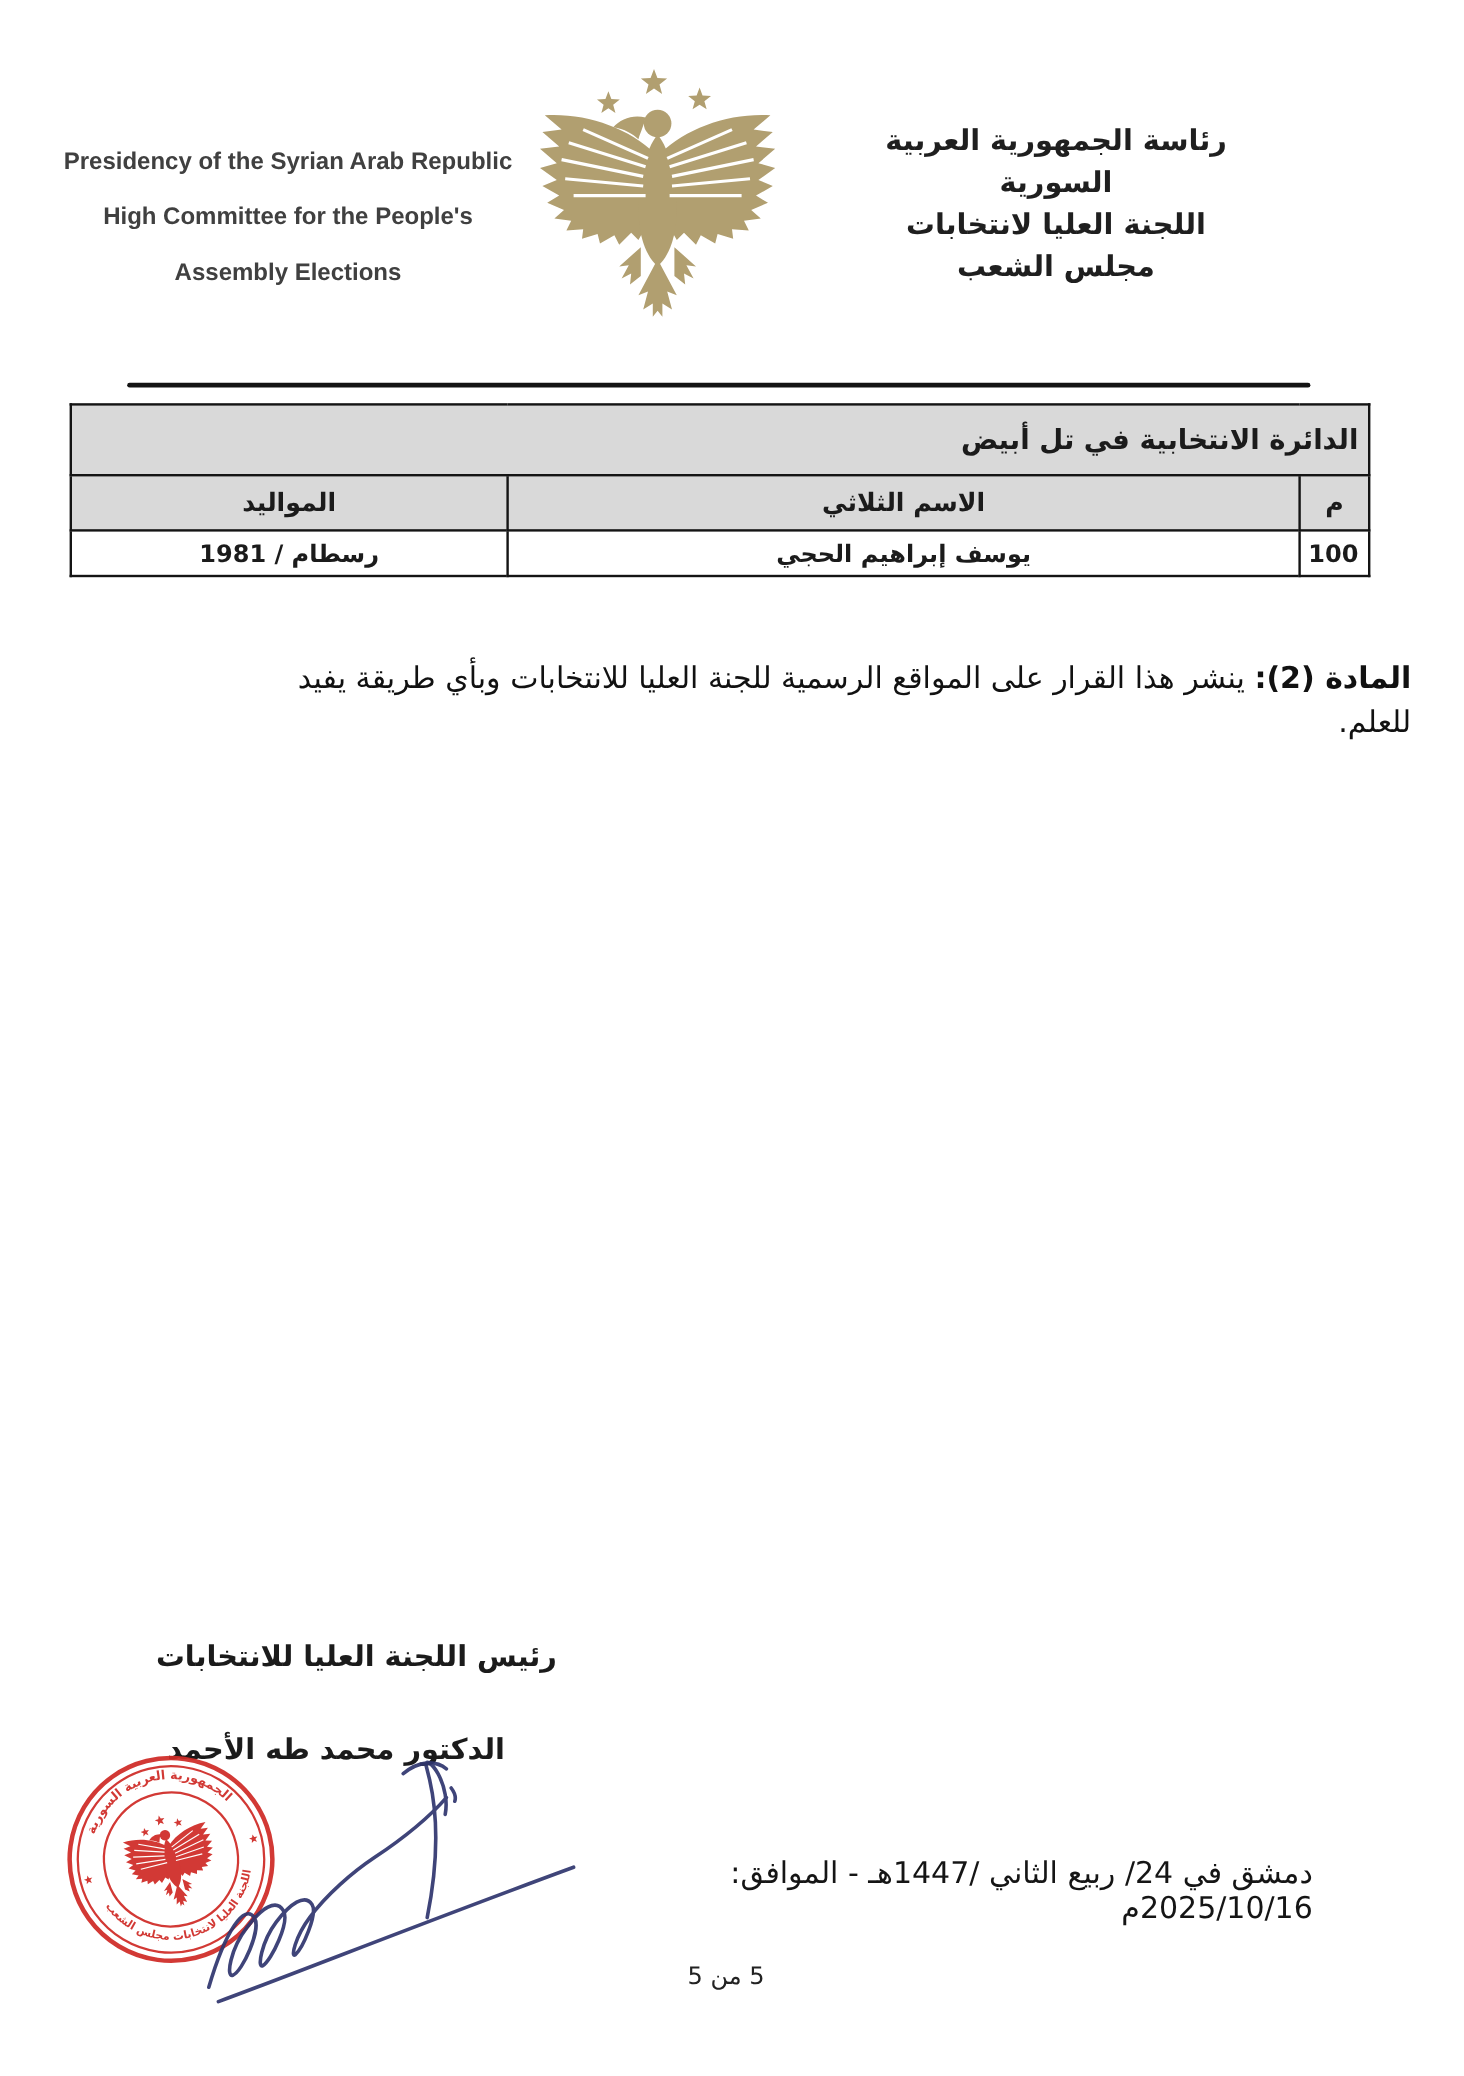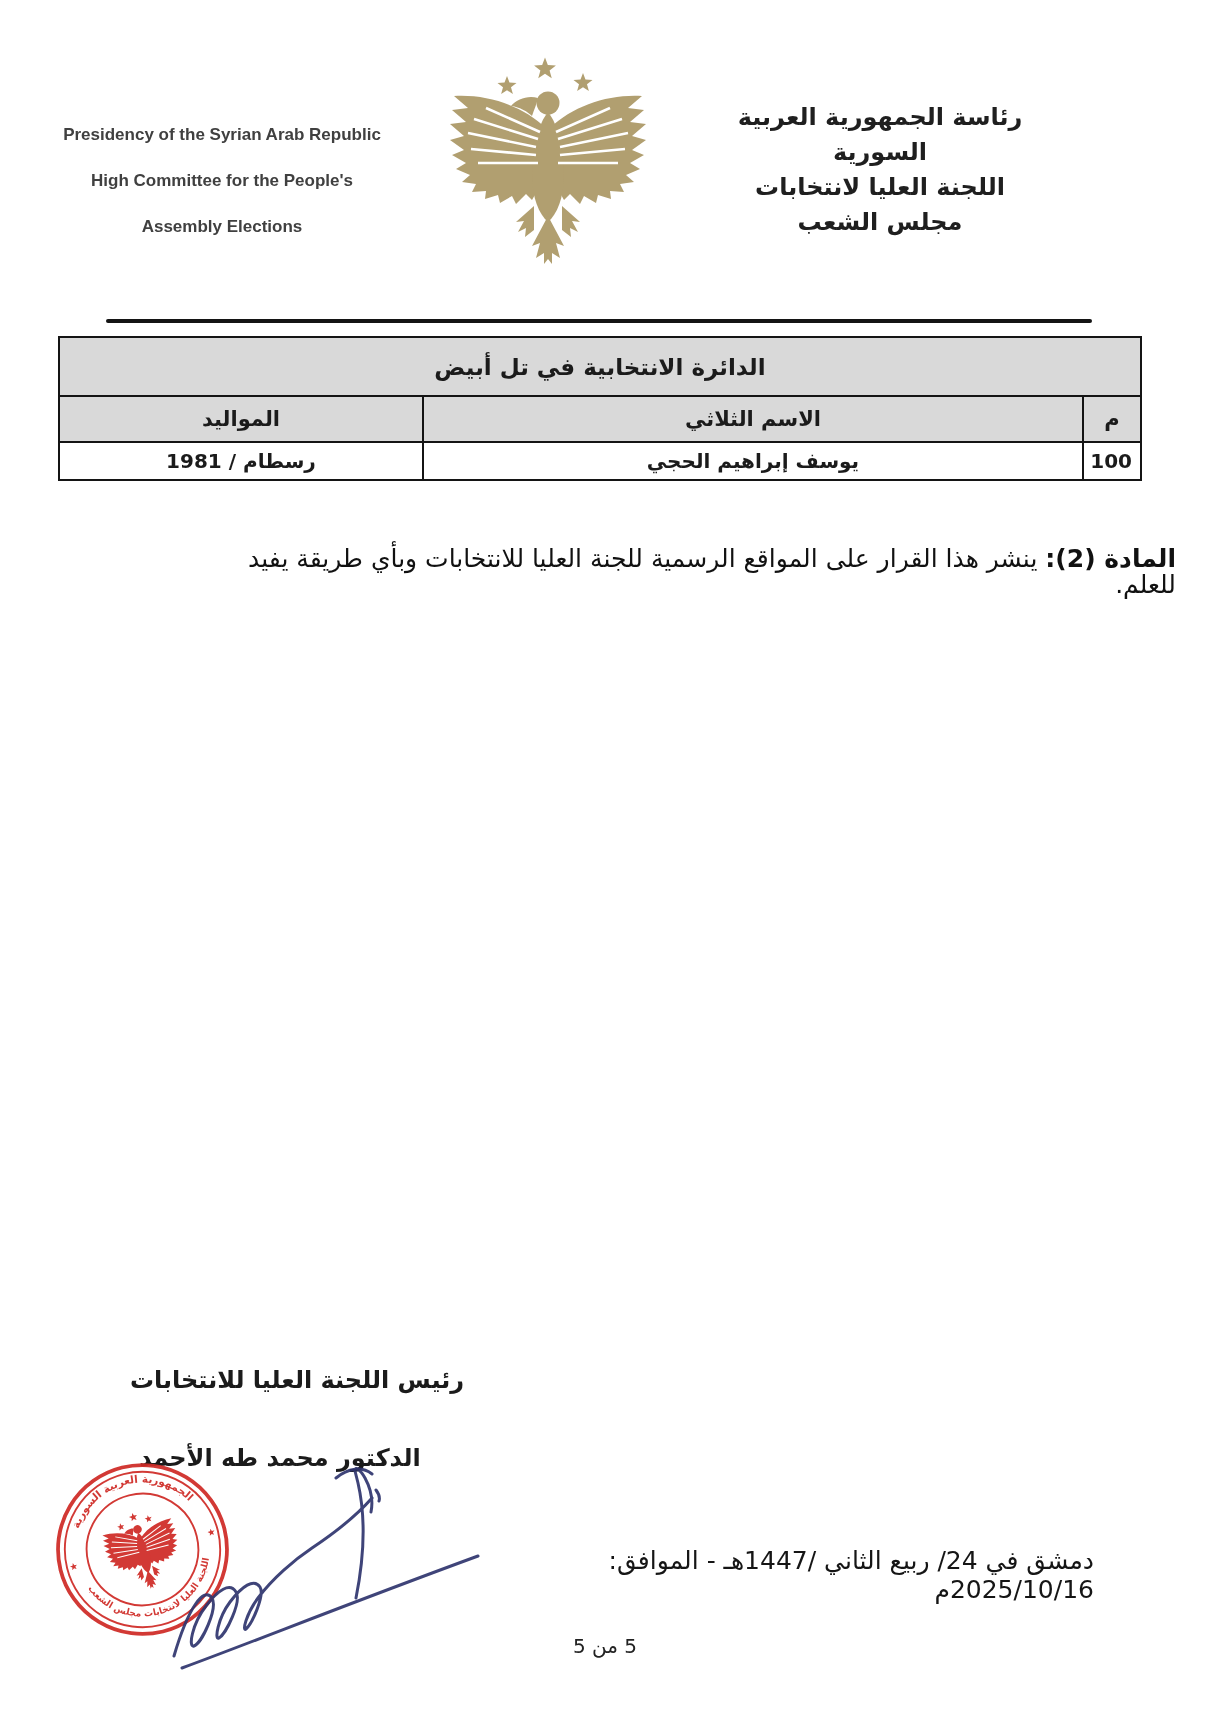--- a/index.html
+++ b/index.html
@@ -4,48 +4,48 @@
 <style>
   html,body { margin:0; padding:0; background:#e9e9e9; }
   .page {
     position:relative; width:1220px; height:1730px; margin:0 auto;
     background:#ffffff; overflow:hidden;
     font-family:"DejaVu Sans", sans-serif; color:#1b1b1b;
   }
 
   
   .hdr-en {
-    position:absolute; left:32px; top:112px; width:380px;
+    position:absolute; left:50px; top:112px; width:380px;
     text-align:center; font-family:"Liberation Sans", sans-serif;
-    font-size:17px; font-weight:600; color:#404040; line-height:46px;
+    font-size:20px; font-weight:600; color:#404040; line-height:46px;
   }
   .hdr-ar {
     position:absolute; left:710px; top:100px; width:340px;
     direction:rtl; text-align:center;
     font-size:24px; font-weight:700; color:#1f1f1f; line-height:35px;
   }
   .emblem { position:absolute; left:428px; top:56px; width:240px; height:212px; }
 
   .rule { position:absolute; left:106px; top:319px; width:986px; height:4px; background:#141414; border-radius:2px; }
 
   
   .tbl-wrap { position:absolute; left:60px; top:336px; width:1082px; direction:rtl; }
   table.candidates { width:100%; border-collapse:collapse; table-layout:fixed; }
   table.candidates td, table.candidates th { border:2px solid #141414; padding:0 8px; }
-  .t-title  { background:#d9d9d9; height:57px; text-align:center; font-size:23px; font-weight:700; }
+  .t-title  { background:#d9d9d9; height:57px; font-size:23px; font-weight:700; }
   .t-head   { background:#d9d9d9; height:44px; text-align:center; font-size:21px; font-weight:700;margin-left:16px; }
   .t-row td { background:#ffffff; height:36px; text-align:center; font-size:20px; font-weight:700; }
   col.c-num   { width:58px; }
   col.c-name  { width:660px; }
   col.c-birth { width:364px; }
 
   
   .article {
     position:absolute; right:44px; top:546px; width:950px;
-    direction:rtl; text-align:right; font-size:25px; color:#111; line-height:26px;
+    direction:rtl; text-align:right; font-size:25px; color:#111; line-height:37px;
   }
   .article b { font-weight:700; }
 
   
   .sig-title {
     position:absolute; left:112px; top:1366px; width:370px;
     direction:rtl; text-align:center; font-size:24px; font-weight:700;
   }
   .sig-name {
     position:absolute; left:115px; top:1444px; width:330px;

